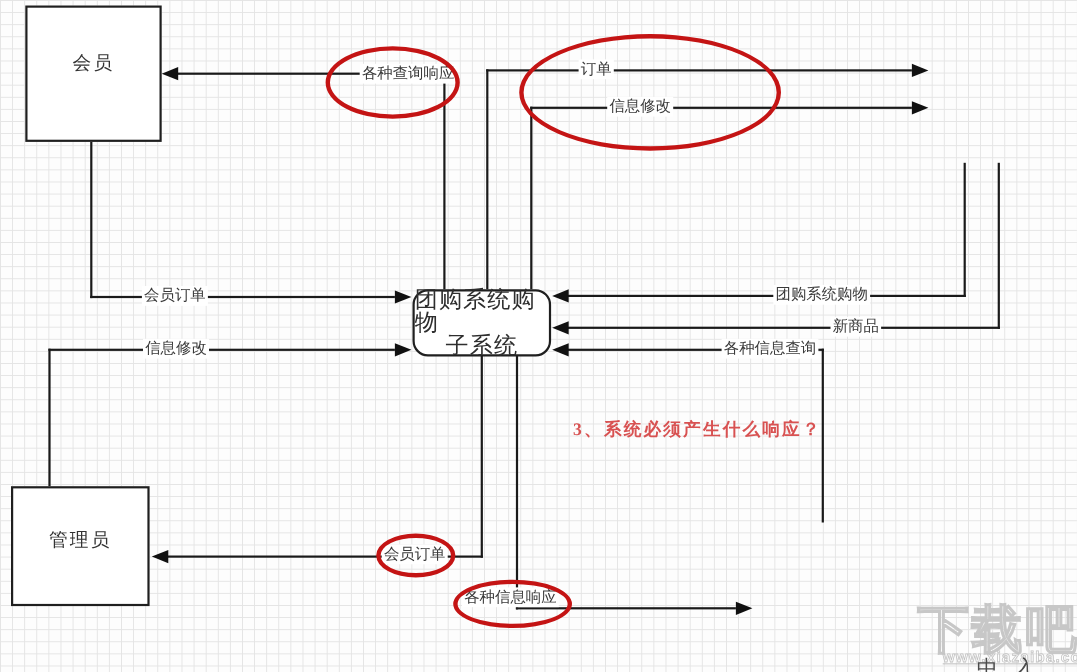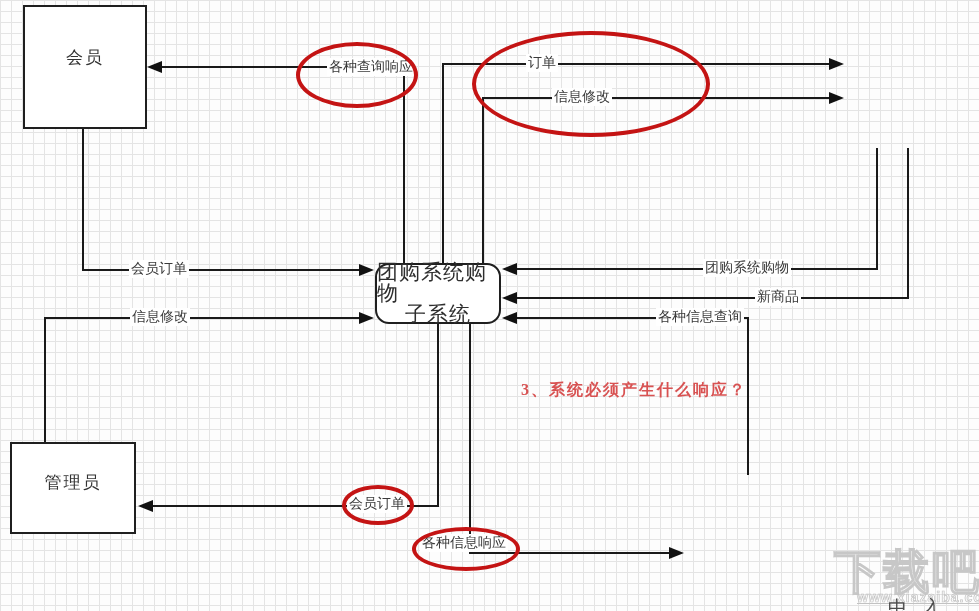--- a/index.html
+++ b/index.html
@@ -91,21 +91,21 @@
   <div class="l lh" style="left:152px;top:505px;width:287px;"></div>
   <div class="ar ar-l" style="left:138px;top:500px;"></div>
 
   <div class="l lv" style="left:469px;top:323px;height:231px;"></div>
   <div class="l lh" style="left:469px;top:552px;width:200px;"></div>
   <div class="ar ar-r" style="left:669px;top:547px;"></div>
 
   <div class="node" style="left:23px;top:5px;width:124px;height:124px;padding-bottom:20px;">
     <span>会员</span>
   </div>
-  <div class="node" style="left:10px;top:442px;width:126px;height:92px;padding-bottom:12px;">
+  <div class="node" style="left:10px;top:442px;width:126px;height:109px;padding-bottom:12px;">
     <span>管理员</span>
   </div>
   <div class="sysnode" style="left:375px;top:263px;width:126px;height:61px;">
     <span>团购系统购物</span>
     <span>子系统</span>
   </div>
 
   <span class="flow-label" style="left:371px;top:67px;">各种查询响应</span>
   <span class="flow-label" style="left:542px;top:63px;">订单</span>
   <span class="flow-label" style="left:582px;top:97px;">信息修改</span>

